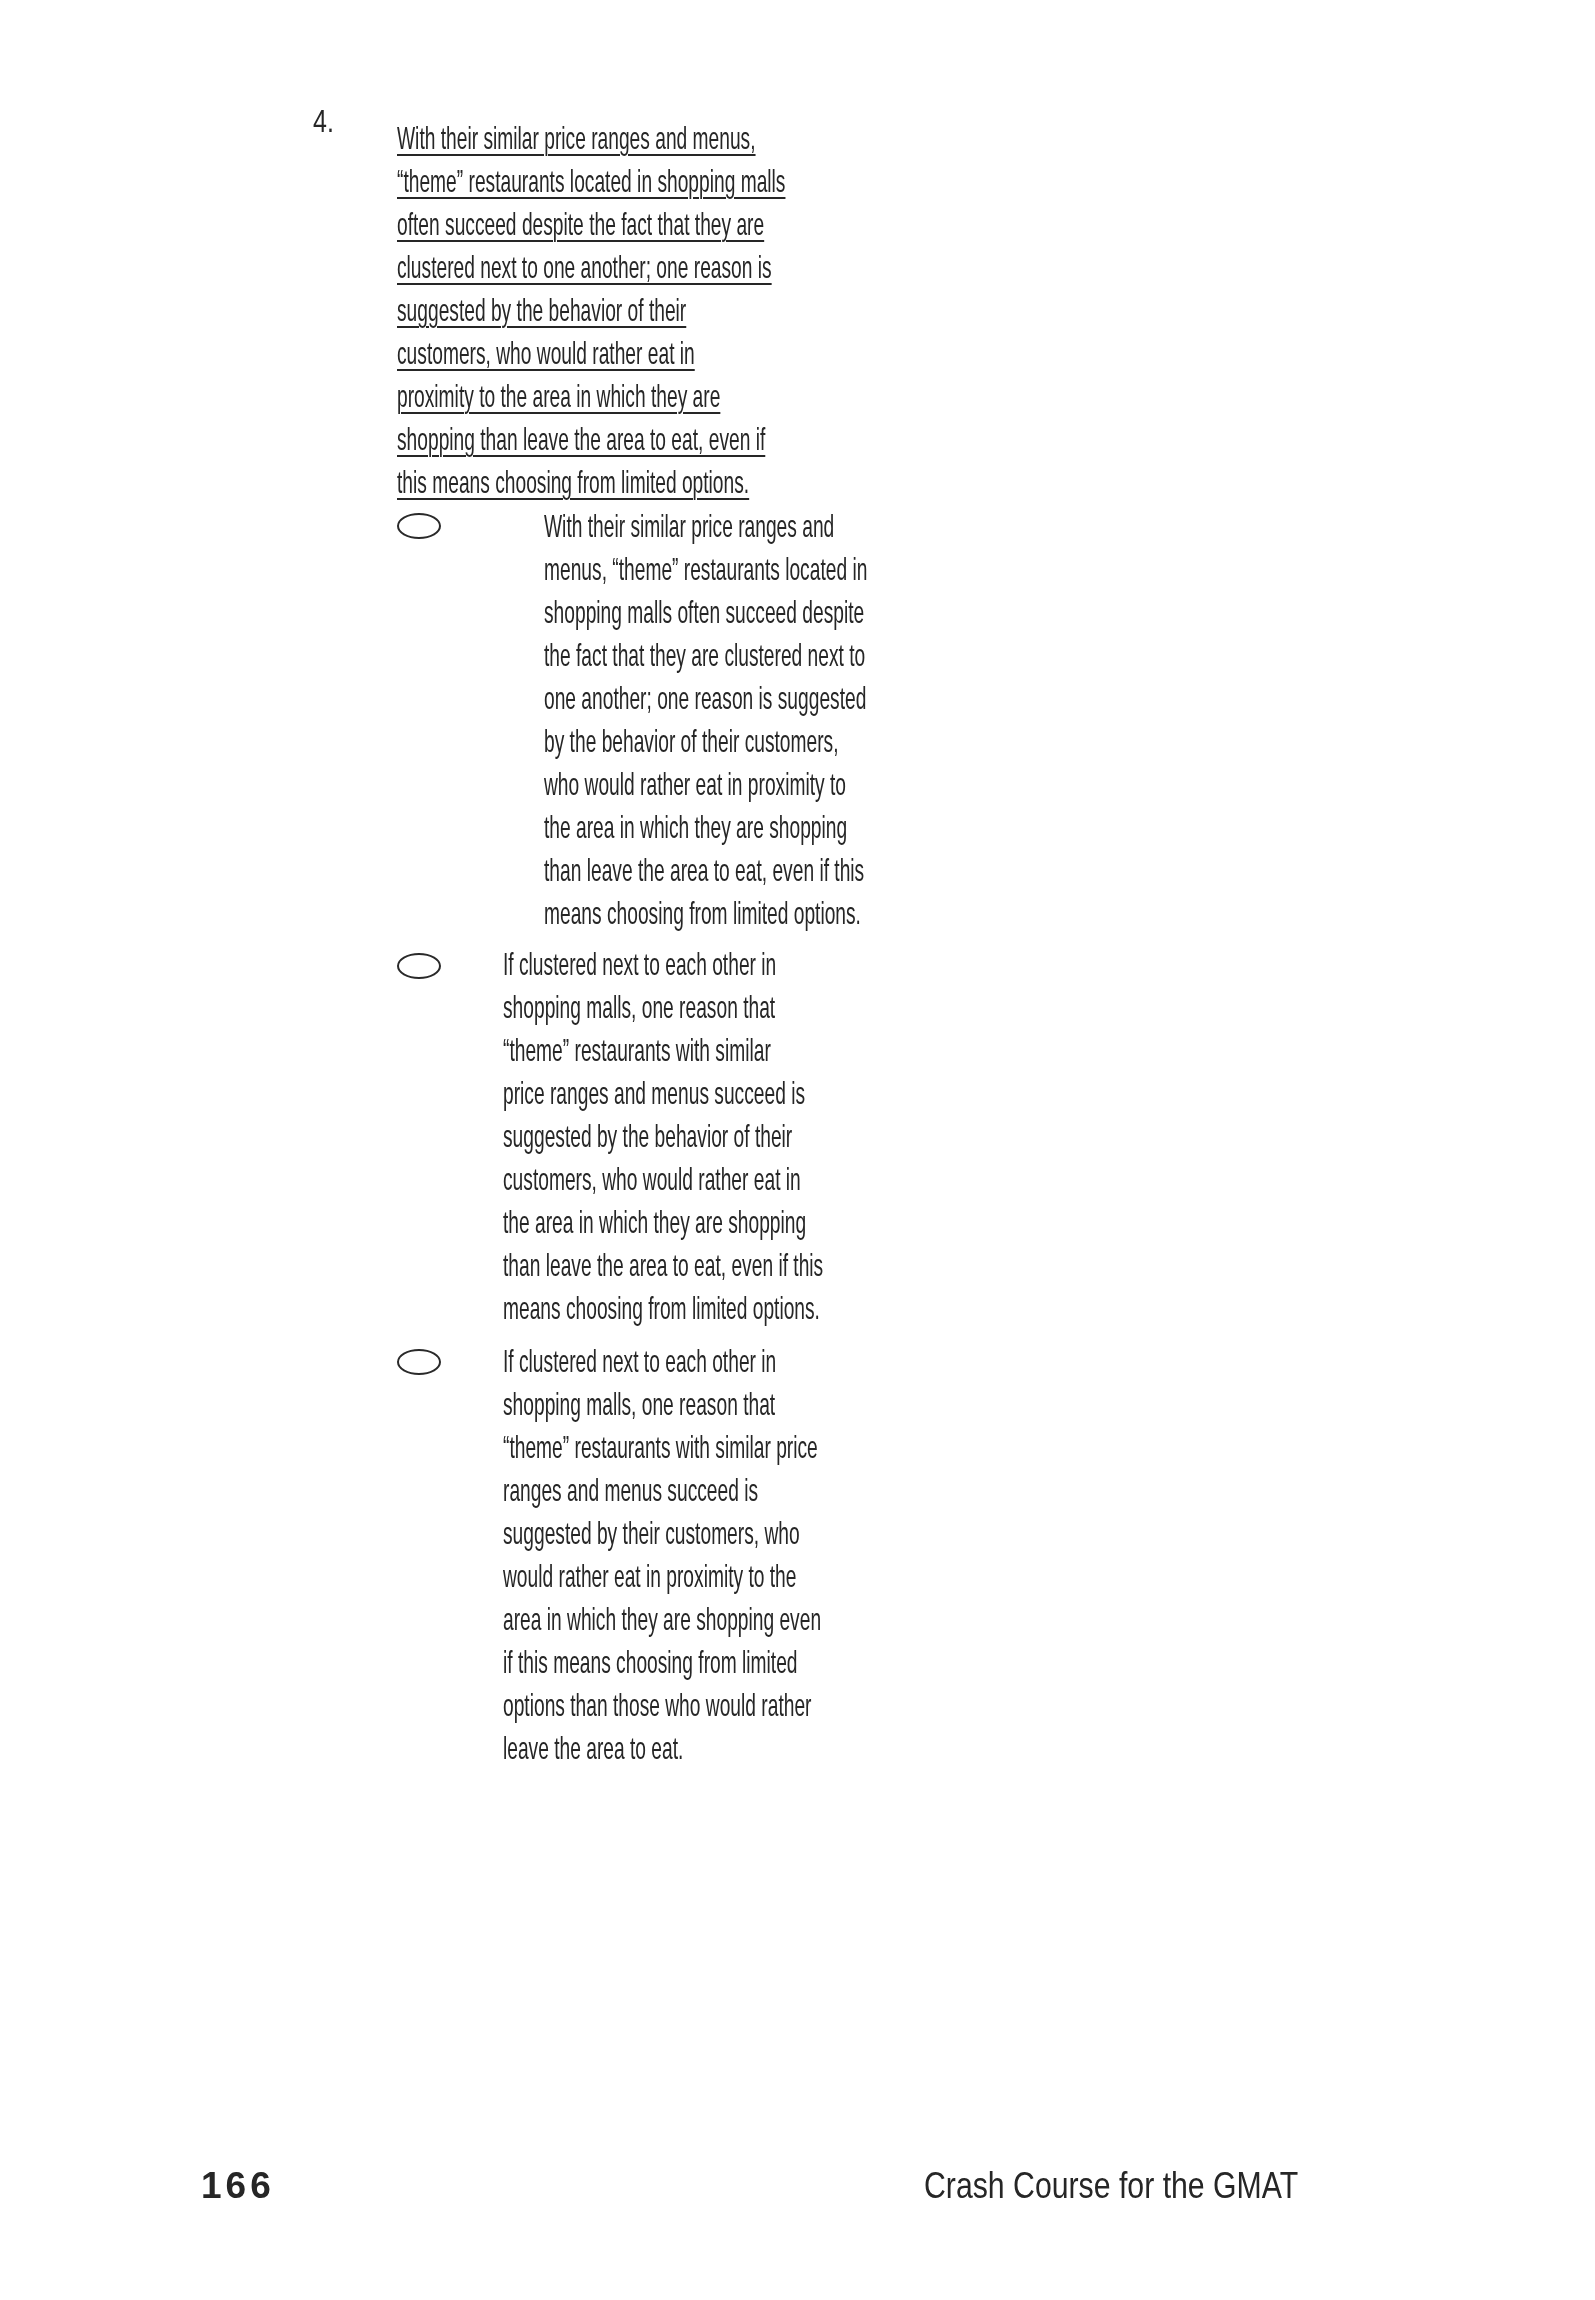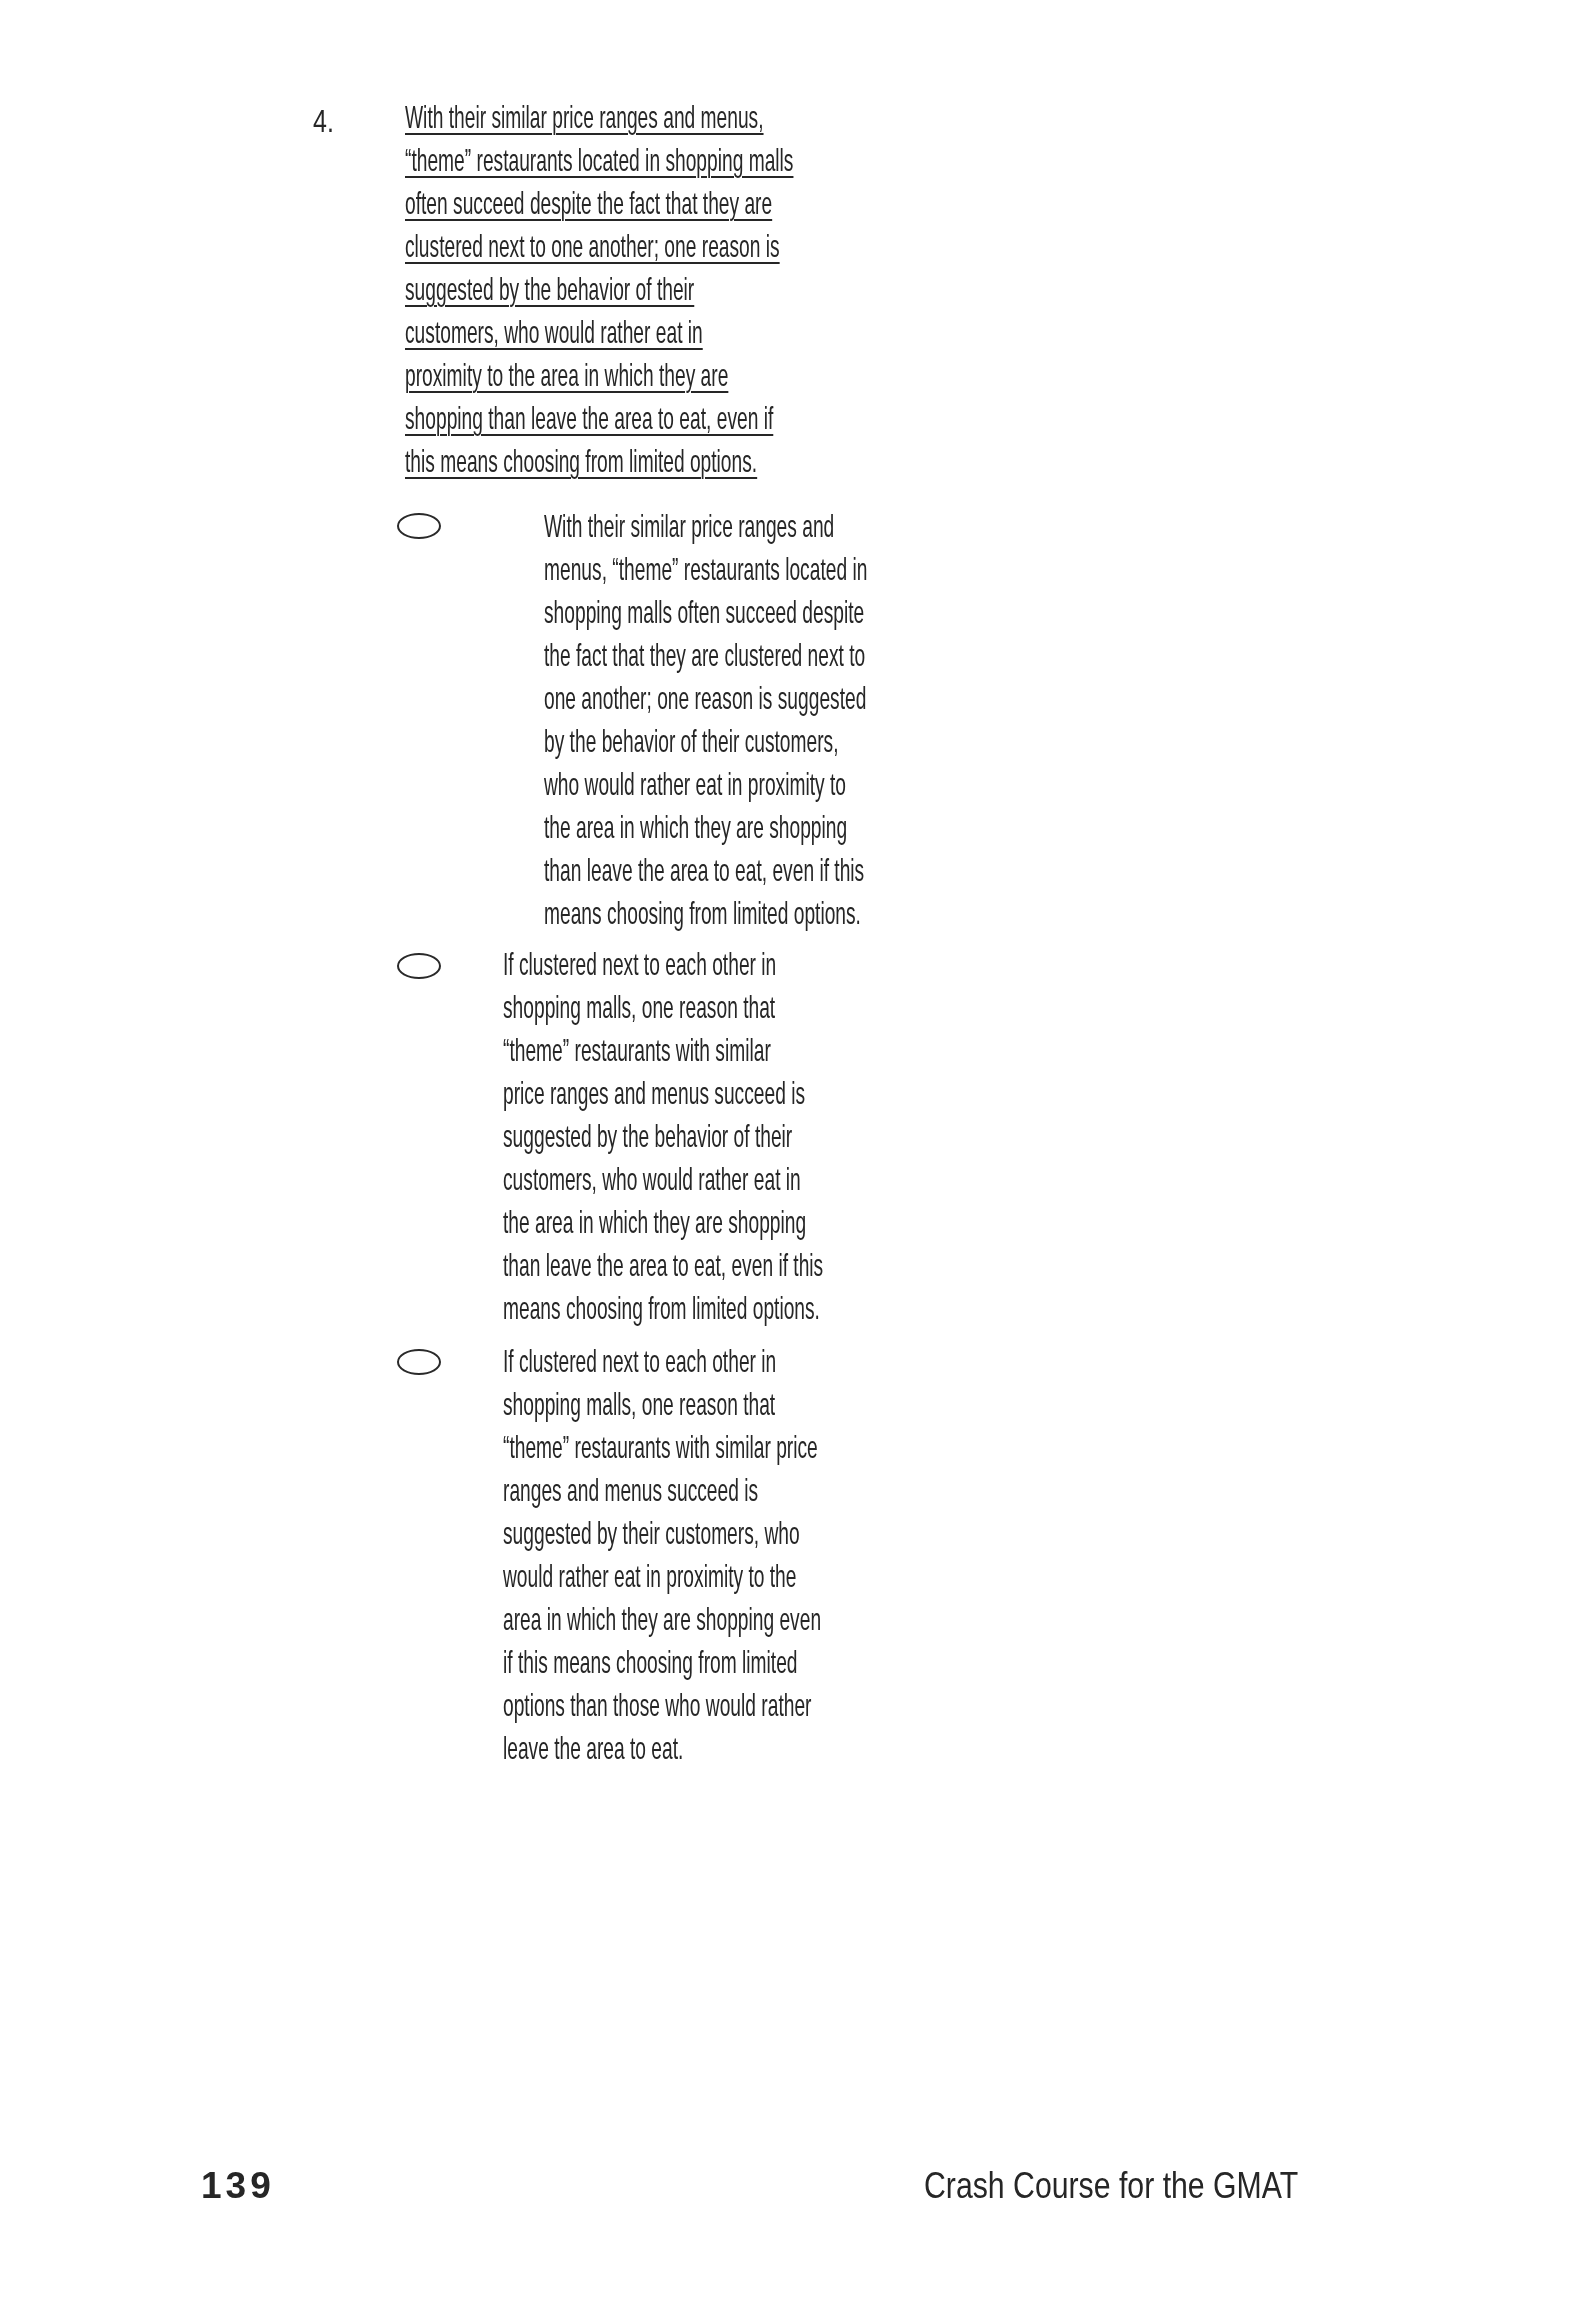--- a/index.html
+++ b/index.html
@@ -5,21 +5,21 @@
   html, body { margin:0; padding:0; background:#ffffff; }
   body { width:1596px; height:2301px; position:relative; overflow:hidden;
          font-family:"Liberation Sans", sans-serif; color:#262626; }
   .abs { position:absolute; }
   .line { display:block; height:43px; line-height:43px; font-size:32px;
           white-space:nowrap; transform-origin:0 50%; transform:scaleX(0.6); }
   .stem .line span { text-decoration:underline; text-decoration-thickness:2px;
           text-underline-offset:5px; }
   .qnum { left:313px; top:100px; font-size:32px; line-height:43px;
           transform-origin:0 50%; transform:scaleX(0.78); }
-  .stem { left:397px; top:96px;margin-left:8px; }
+  .stem { left:397px; top:117px; }
   .opt-text { left:503px; }
   .oval { left:397px; width:40px; height:22px; border:2px solid #2a2a2a;
           border-radius:50%; box-sizing:content-box; }
   .footer-num { left:201px; top:2164px; font-size:37px; font-weight:bold;
           letter-spacing:4px; line-height:43px; }
   .footer-title { left:924px; top:2164px; font-size:36px; line-height:43px;
           white-space:nowrap; transform-origin:0 50%; transform:scaleX(0.84); }
 </style>
 </head>
 <body>
@@ -72,15 +72,15 @@
   <div class="line">“theme” restaurants with similar price</div>
   <div class="line">ranges and menus succeed is</div>
   <div class="line">suggested by their customers, who</div>
   <div class="line">would rather eat in proximity to the</div>
   <div class="line">area in which they are shopping even</div>
   <div class="line">if this means choosing from limited</div>
   <div class="line">options than those who would rather</div>
   <div class="line">leave the area to eat.</div>
 </div>
 
-<div class="abs footer-num">139</div>
+<div class="abs footer-num">166</div>
 <div class="abs footer-title">Crash Course for the GMAT</div>
 
 
 </body></html>

